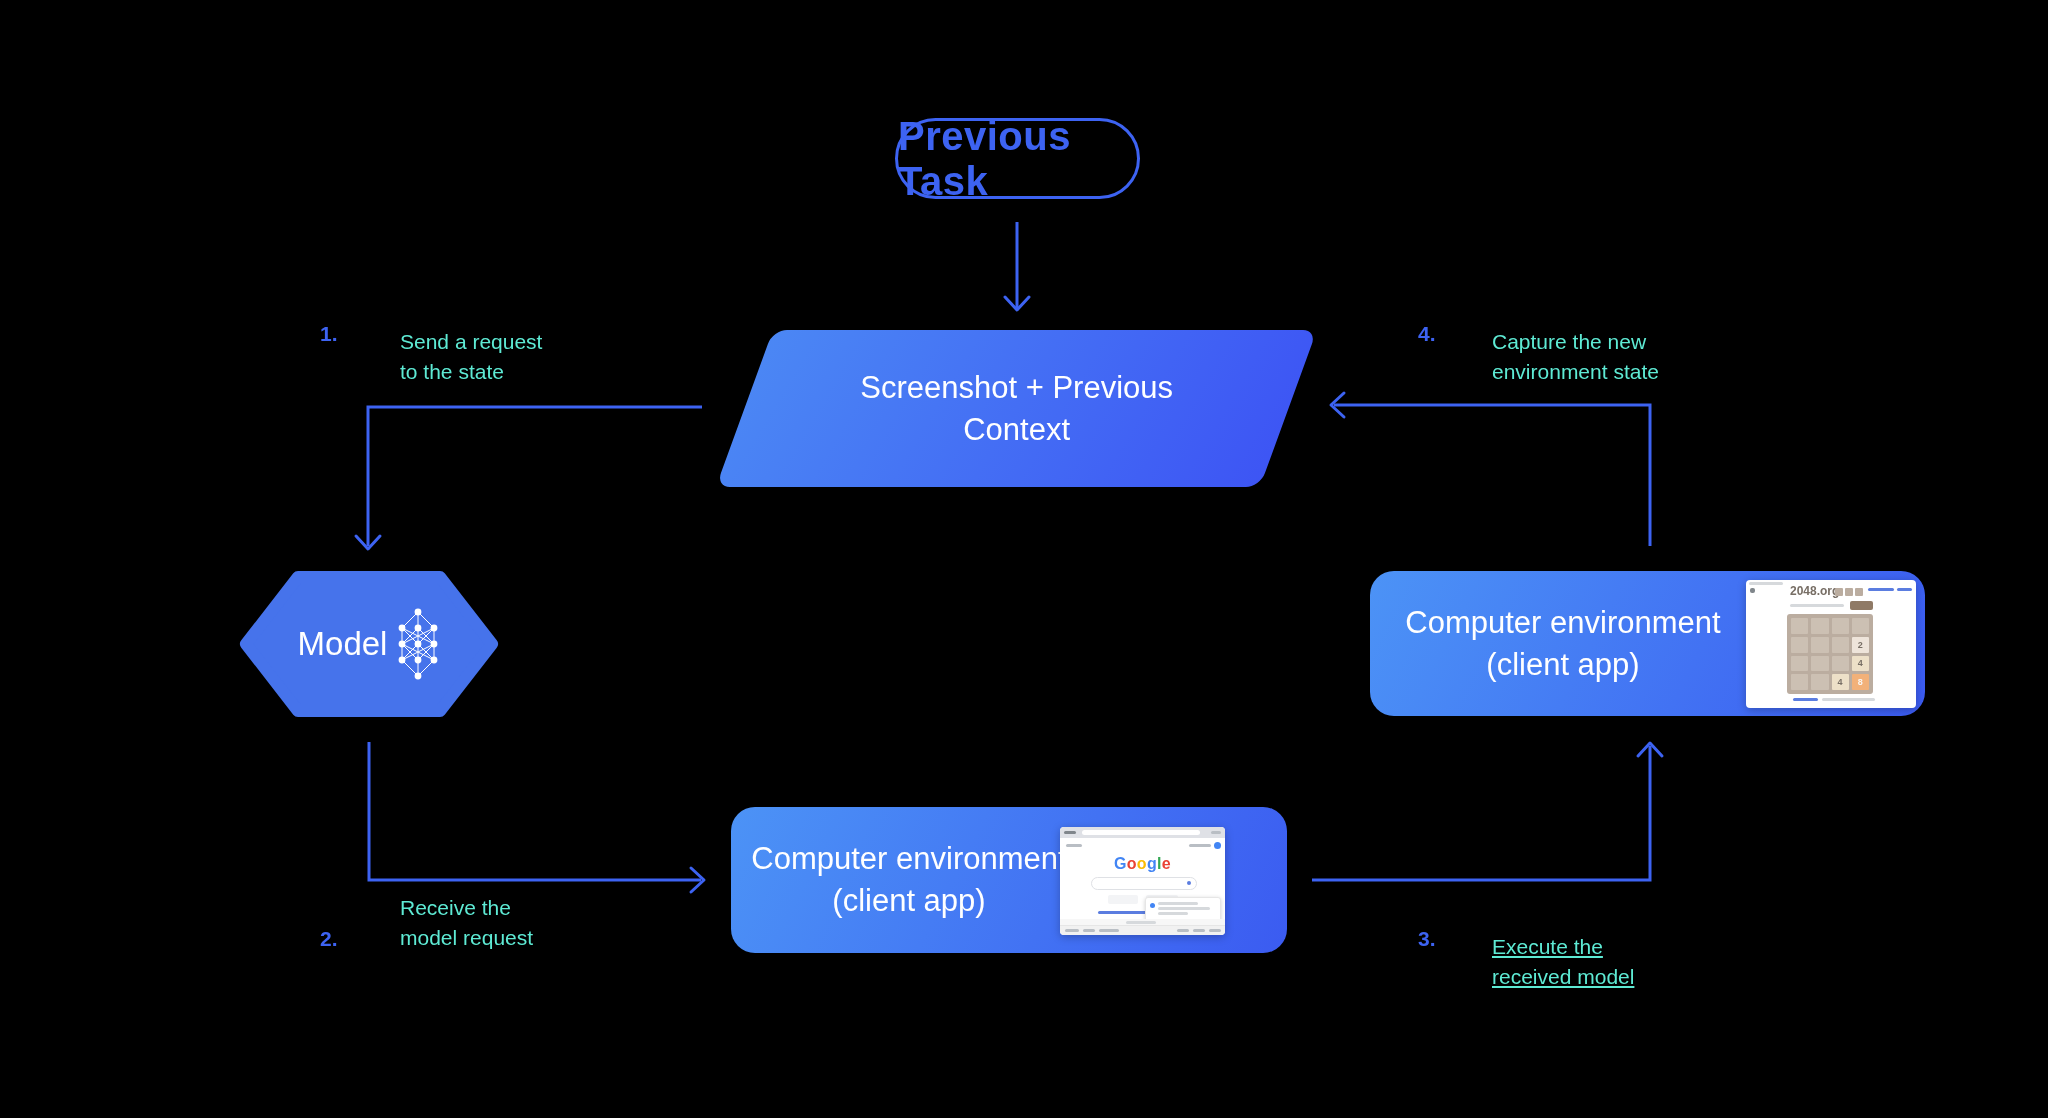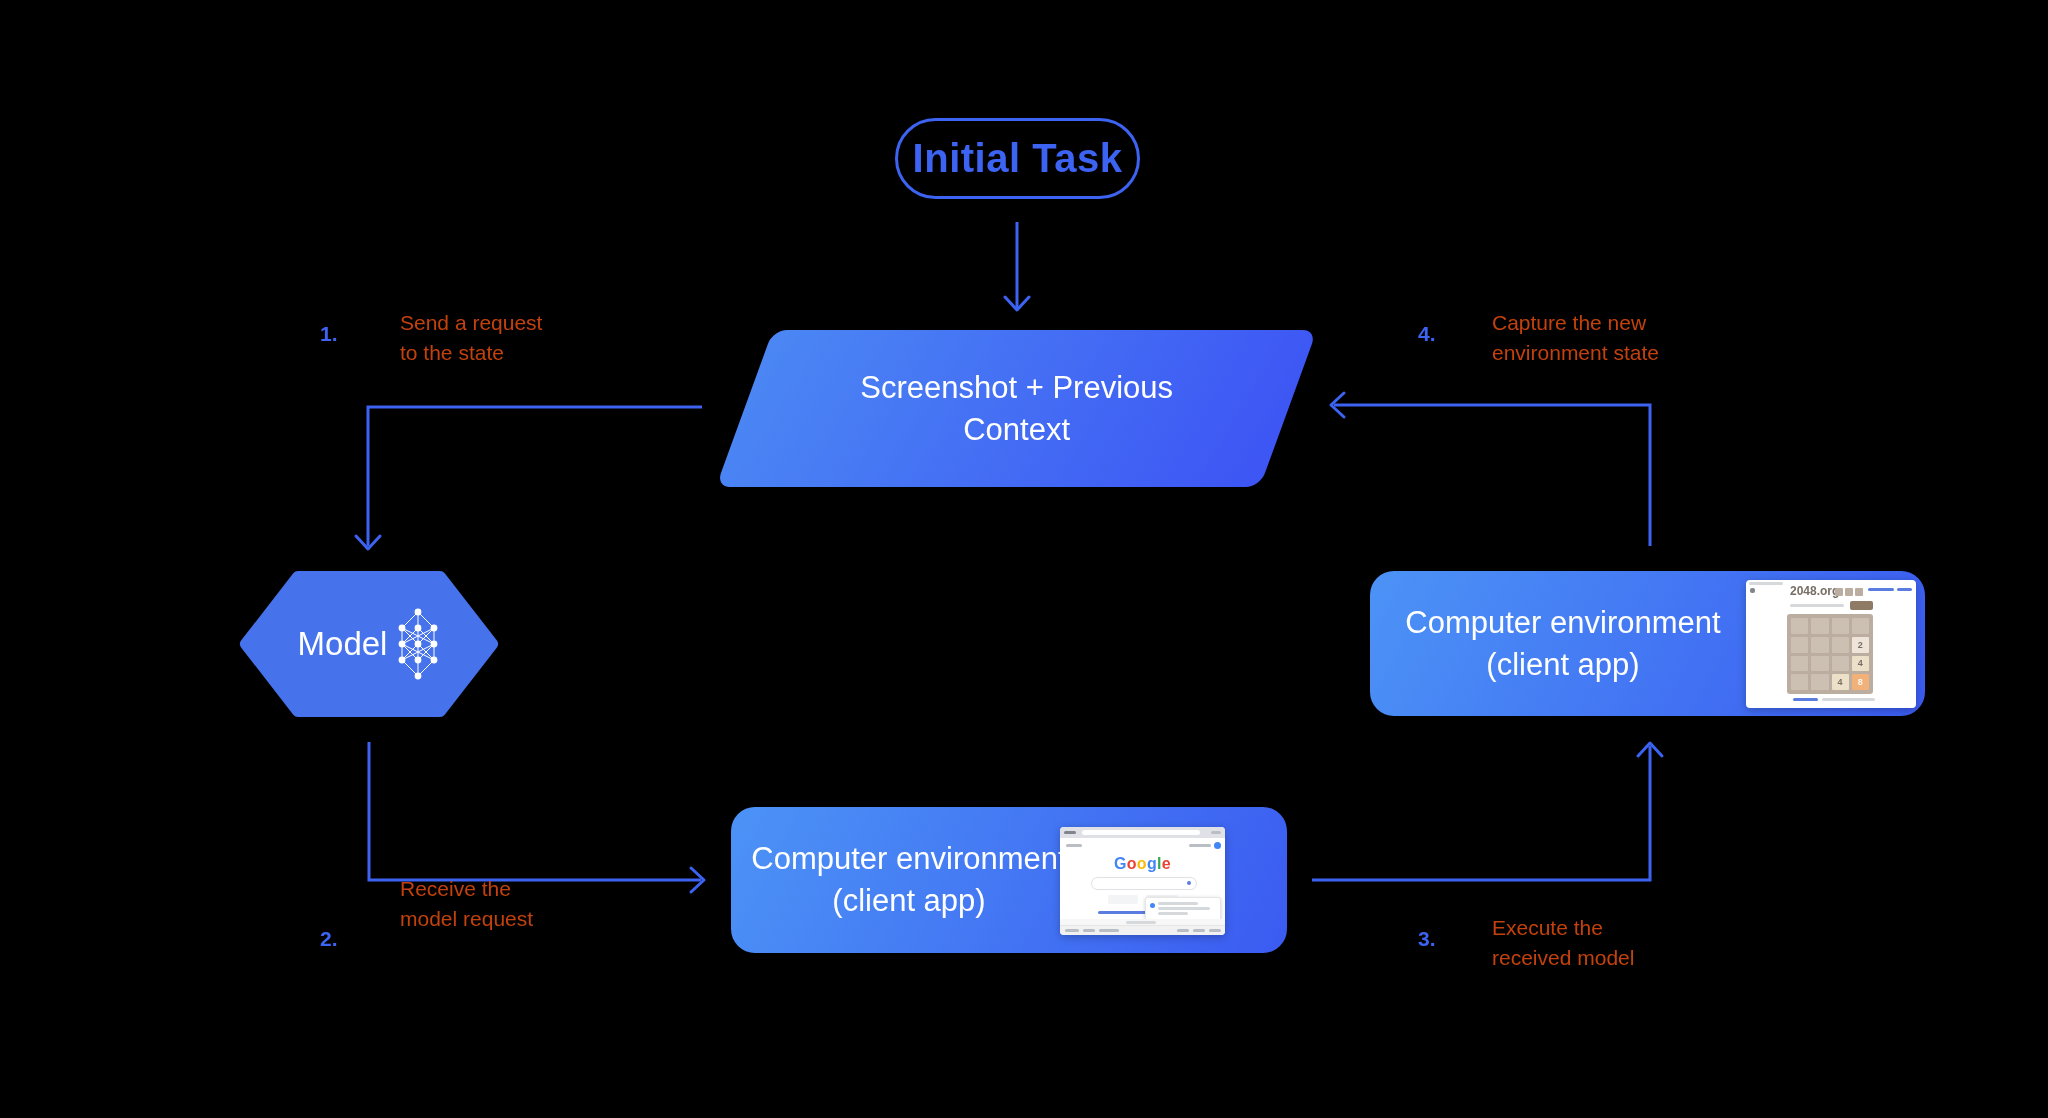--- a/index.html
+++ b/index.html
@@ -29,21 +29,21 @@
   .env-right{left:1370px;top:571px;height:145px;width:555px;}
   .env-right .txt{width:350px;}
 
   .hex-wrap{left:239px;top:570px;width:260px;height:148px;}
   .hex-label{position:absolute;left:0;top:0;width:100%;height:100%;display:flex;
         align-items:center;justify-content:center;gap:9px;color:#fff;}
   .hex-label .t{font-size:33px;font-weight:500;}
 
   
   .step-num{color:#3D63F2;font-size:21px;font-weight:600;}
-  .step-text{color:#c2410c;font-size:21px;font-weight:500;line-height:30px;}
+  .step-text{color:#5eead4;font-size:21px;font-weight:500;line-height:30px;margin-top:19px;}
 
   
   .shot{background:#fff;border-radius:4px;box-shadow:0 2px 8px rgba(0,0,0,.25);overflow:hidden;}
   .g-shot{left:329px;top:20px;width:165px;height:108px;}
   .bar{position:absolute;border-radius:2px;background:#b9bec4;}
   .bar.dk{background:#80868b;}
   .bar.lt{background:#d6d9dc;}
   .bar.blue{background:#5b7de0;}
   .g-chrome{position:absolute;left:0;top:0;width:100%;height:11px;background:#dfe1e6;}
   .g-addr{position:absolute;left:22px;top:3px;width:118px;height:5px;background:#fff;border-radius:3px;}
@@ -101,21 +101,21 @@
     <path d="M1638,756 L1650,743 L1662,756" stroke-linecap="round" stroke-linejoin="round"></path>
   </g>
 
   <g>
     <path d="M1650,546 L1650,405 L1334,405"></path>
     <path d="M1344,393 L1331,405 L1344,417" stroke-linecap="round" stroke-linejoin="round"></path>
   </g>
 </svg>
 
 <div class="abs pill">
-  <span>Initial Task</span>
+  <span>Previous Task</span>
 </div>
 
 <div class="abs para">
   <div class="para-inner">
     <span style="display:block">Screenshot + Previous</span>
     <span style="display:block">Context</span>
   </div>
 </div>
 
 <div class="abs hex-wrap">
@@ -241,21 +241,21 @@
   <span style="display:block">to the state</span>
 </div>
 
 <div class="abs step-num" style="left:320px;top:927px;">2.</div>
 <div class="abs step-text" style="left:400px;top:874px;">
   <span style="display:block">Receive the</span>
   <span style="display:block">model request</span>
 </div>
 
 <div class="abs step-num" style="left:1418px;top:927px;">3.</div>
-<div class="abs step-text" style="left:1492px;top:913px;">
+<div class="abs step-text" style="left:1492px;top:913px;text-decoration:underline;">
   <span style="display:block">Execute the</span>
   <span style="display:block">received model</span>
 </div>
 
 <div class="abs step-num" style="left:1418px;top:322px;">4.</div>
 <div class="abs step-text" style="left:1492px;top:308px;">
   <span style="display:block">Capture the new</span>
   <span style="display:block">environment state</span>
 </div>
 

